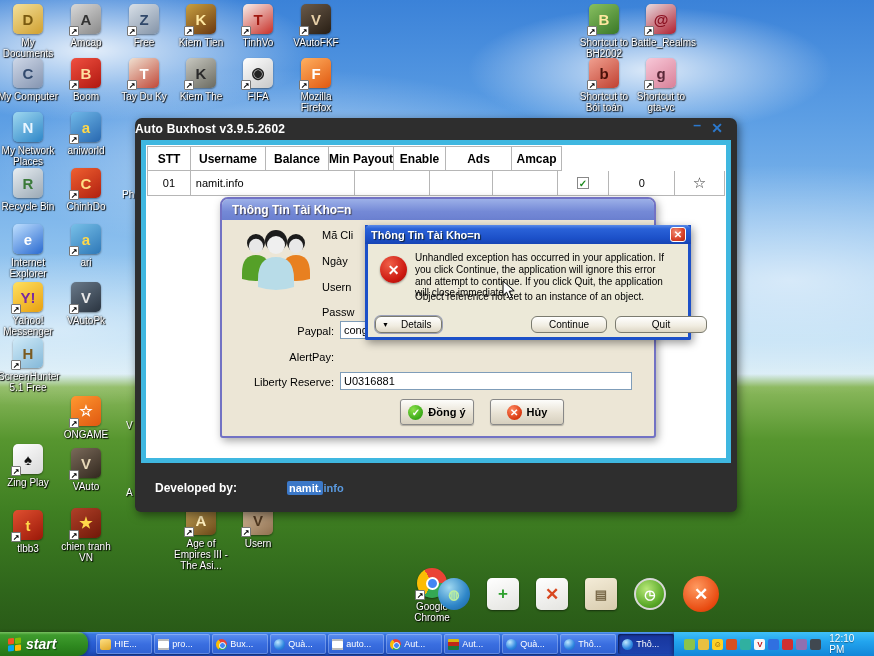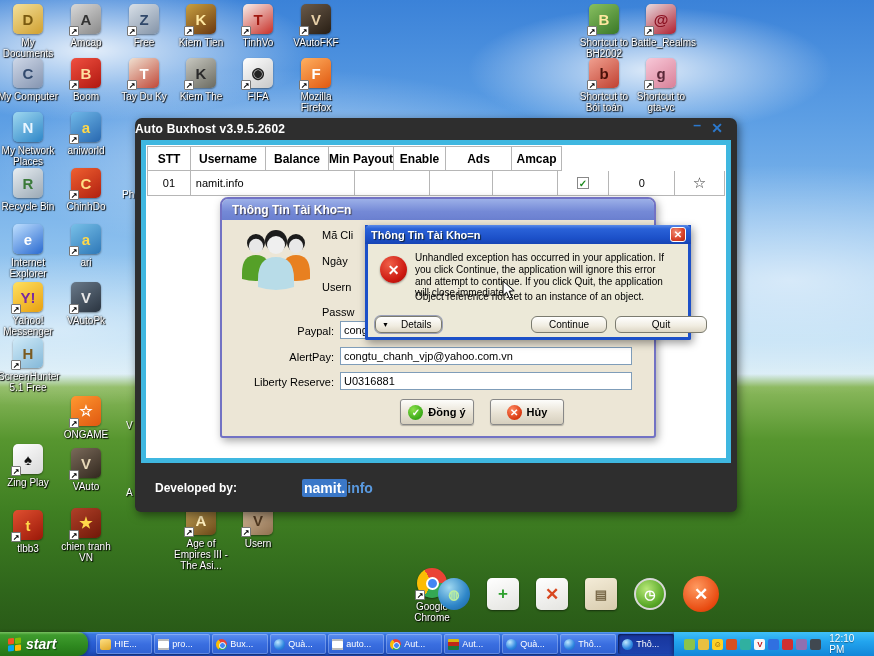--- a/index.html
+++ b/index.html
@@ -34,21 +34,21 @@
   #mw-titlebar { height:22px; display:flex; align-items:center; justify-content:flex-start; position:relative; }
   #mw-title { color:#fff; font-weight:bold; font-size:12px; letter-spacing:.2px; }
   .mw-ctrl { position:absolute; top:2px; color:#2b78cc; font-weight:bold; font-size:14px; cursor:pointer; }
   #mw-min { right:36px; top:-1px; }
   #mw-close { right:14px; }
   #mw-content { position:absolute; left:6px; right:6px; top:22px; height:323px;
     background:#fff; border:5px solid #3fb7e0; }
   #mw-footer { position:absolute; left:0; right:0; bottom:0; height:49px; color:#fff;
     border-radius:0 0 6px 6px; display:flex; align-items:center; }
   #devby { margin-left:20px; font-weight:bold; font-size:12px; }
-  #brand { margin-left:21px; font-size:14px;padding-left:44px; }
+  #brand { margin-left:6px; font-size:11px;padding-left:44px; }
   #brand b { background:#3b78c8; color:#fff; padding:1px 2px; border-radius:2px; }
   #brand i { color:#5a9ae0; font-style:normal; font-weight:bold; }
 
   
   #tbl { position:absolute; left:1px; top:1px; right:1px; font-size:11px; color:#000; }
   .trow { display:flex; }
   .tc { border:1px solid #b6b6b6; border-left:none; border-top:none; height:25px; display:flex; align-items:center; justify-content:center; }
   .trow .tc:first-child { border-left:1px solid #b6b6b6; }
   .thead .tc { font-weight:bold; font-size:12px; border-top:1px solid #b6b6b6; }
   .tc.left { justify-content:flex-start; padding-left:5px; }
@@ -436,21 +436,20 @@
     </svg>
     <div id="acct-cut-labels">
         <span class="flabel" style="left: 100px; width: 40px; top: 30px; text-align: left; white-space: nowrap;">Mã Cli</span>
         <span class="flabel" style="left: 100px; width: 40px; top: 56px; text-align: left; white-space: nowrap;">Ngày</span>
         <span class="flabel" style="left: 100px; width: 40px; top: 82px; text-align: left; white-space: nowrap;">Usern</span>
         <span class="flabel" style="left: 100px; width: 40px; top: 107px; text-align: left; white-space: nowrap;">Passw</span>
       </div>
     <span class="flabel" style="left:28px; top:126px; width:84px;">Paypal:</span>
     <input class="finput" style="top: 122px;" value="congt">
     <span class="flabel" style="left:28px; top:152px; width:84px;">AlertPay:</span>
-    <input class="finput" style="top: 148px;" value="congtu_chanh_vjp@yahoo.com.vn">
     <span class="flabel" style="left:8px; top:177px; width:104px;">Liberty Reserve:</span>
     <input class="finput" style="top: 173px;" value="U0316881">
     <div class="dlgbtn" style="left:178px; top:200px;">
       <span class="bic ok">✓</span>
         <span>Đồng ý</span>
     </div>
     <div class="dlgbtn" style="left:268px; top:200px;">
       <span class="bic no">✕</span>
         <span>Hủy</span>
     </div>

